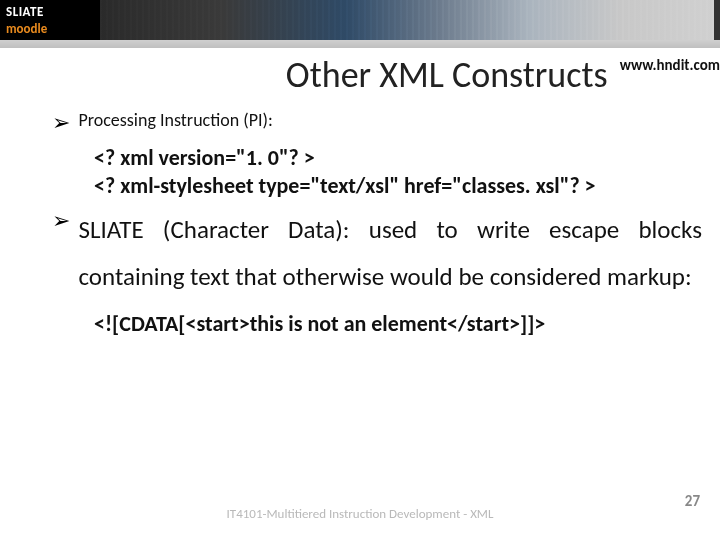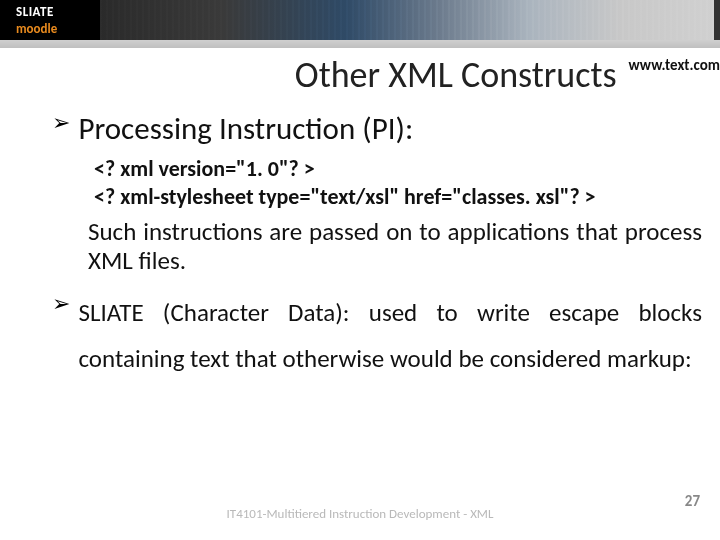--- a/index.html
+++ b/index.html
@@ -1,35 +1,35 @@
 <!DOCTYPE html>
 <html><head>
 <meta charset="utf-8">
 <style>
   * { margin: 0; padding: 0; box-sizing: border-box; }
   html, body { width: 720px; height: 540px; overflow: hidden; font-family: Calibri, "Segoe UI", Arial, sans-serif; background: #fff; }
   .slide { width: 720px; height: 540px; position: relative; background: #fff; }
 
   .banner { width: 720px; height: 40px; background: #111; display: flex; align-items: stretch; }
-  .banner-logo { width: 100px; height: 40px; display: flex; flex-direction: column; justify-content: center; padding-left: 16px; color: #fff; background: #000; }
+  .banner-logo { width: 100px; height: 40px; display: flex; flex-direction: column; justify-content: center; padding-left: 6px; color: #fff; background: #000; }
   .banner-logo .l1 { font-size: 13px; font-weight: 700; letter-spacing: 0.5px; color: #fff; line-height: 1; }
   .banner-logo .l2 { font-size: 13px; font-weight: 700; color: #e88a1e; line-height: 1; margin-top: 4px; }
   .banner-strip { flex: 1; background: linear-gradient(90deg,#2a2a2a,#3a3a3a 20%,#2f4a66 40%,#6b7a8c,#aab4be 70%,#c8c8c8 85%,#d0d0d0); position: relative; }
   .banner-strip::after { content:""; position:absolute; inset:0; background: repeating-linear-gradient(90deg, rgba(255,255,255,0.05) 0 2px, transparent 2px 6px); mix-blend-mode: overlay; }
   .banner-end { width: 6px; background: #333; }
   .banner-rule { position:absolute; top:40px; left:0; right:0; height:8px; background: linear-gradient(#cfcfcf,#bfbfbf); }
 
   .title-row { position: absolute; top: 48px; left: 0; right: 0; height: 54px; display: flex; align-items: center; justify-content: flex-end; }
   .title { font-size: 36px; font-weight: 400; color: #222; padding-left: 170px; }
   .url { font-size: 15px; font-weight: 700; color: #111; padding-left: 12px; align-self: flex-start; padding-top: 8px; }
 
   .content { position: absolute; top: 110px; left: 52px; right: 18px; }
   .bullet { display: flex; align-items: flex-start; gap: 8px; margin-bottom: 8px; }
   .bullet .arrow { color: #000; font-size: 22px; line-height: 1.2; }
-  .bullet .txt { font-size: 31px; color: #111; line-height: 1.2; }
+  .bullet .txt { font-size: 18px; color: #111; line-height: 1.2; }
 
   .code-block { margin-left: 42px; margin-top: 4px; margin-bottom: 8px; }
   .code-line { font-size: 22px; font-weight: 700; color: #111; line-height: 1.25; font-family: Calibri, Arial, sans-serif; }
 
   .desc { margin-left: 36px; font-size: 25px; color: #111; text-align: justify; line-height: 1.15; margin-top: 4px; margin-bottom: 14px; }
 
   .bullet2 { display: flex; align-items: flex-start; gap: 8px; margin-bottom: 10px; }
   .bullet2 .arrow { color: #000; font-size: 22px; line-height: 1.25; }
   .bullet2 .txt { font-size: 25px; color: #111; text-align: justify; line-height: 1.85; flex:1; }
 
@@ -48,41 +48,41 @@
       <span class="l1">SLIATE</span>
       <span class="l2">moodle</span>
     </div>
     <div class="banner-strip"></div>
     <div class="banner-end"></div>
   </div>
   <div class="banner-rule"></div>
 
   <div class="title-row">
     <div class="title">Other XML Constructs</div>
-    <div class="url">www.text.com</div>
+    <div class="url">www.hndit.com</div>
   </div>
 
   <div class="content">
 
     <div class="bullet">
       <span class="arrow">➢</span>
       <span class="txt">Processing Instruction (PI):</span>
     </div>
 
     <div class="code-block">
       <div class="code-line">&lt;? xml version="1. 0"? &gt;</div>
       <div class="code-line">&lt;? xml-stylesheet type="text/xsl" href="classes. xsl"? &gt;</div>
     </div>
 
-    <div class="desc">Such instructions are passed on to applications that process XML files.</div>
 
     <div class="bullet2">
       <span class="arrow">➢</span>
       <span class="txt">SLIATE (Character Data): used to write escape blocks containing text that otherwise would be considered markup:</span>
     </div>
 
+    <div class="cdata-line">&lt;![CDATA[&lt;start&gt;this is not an element&lt;/start&gt;]]&gt;</div>
 
   </div>
 
   <div class="footer-course">IT4101-Multitiered Instruction Development - XML</div>
   <div class="page-num">27</div>
 
 </div>
 
 </body></html>

